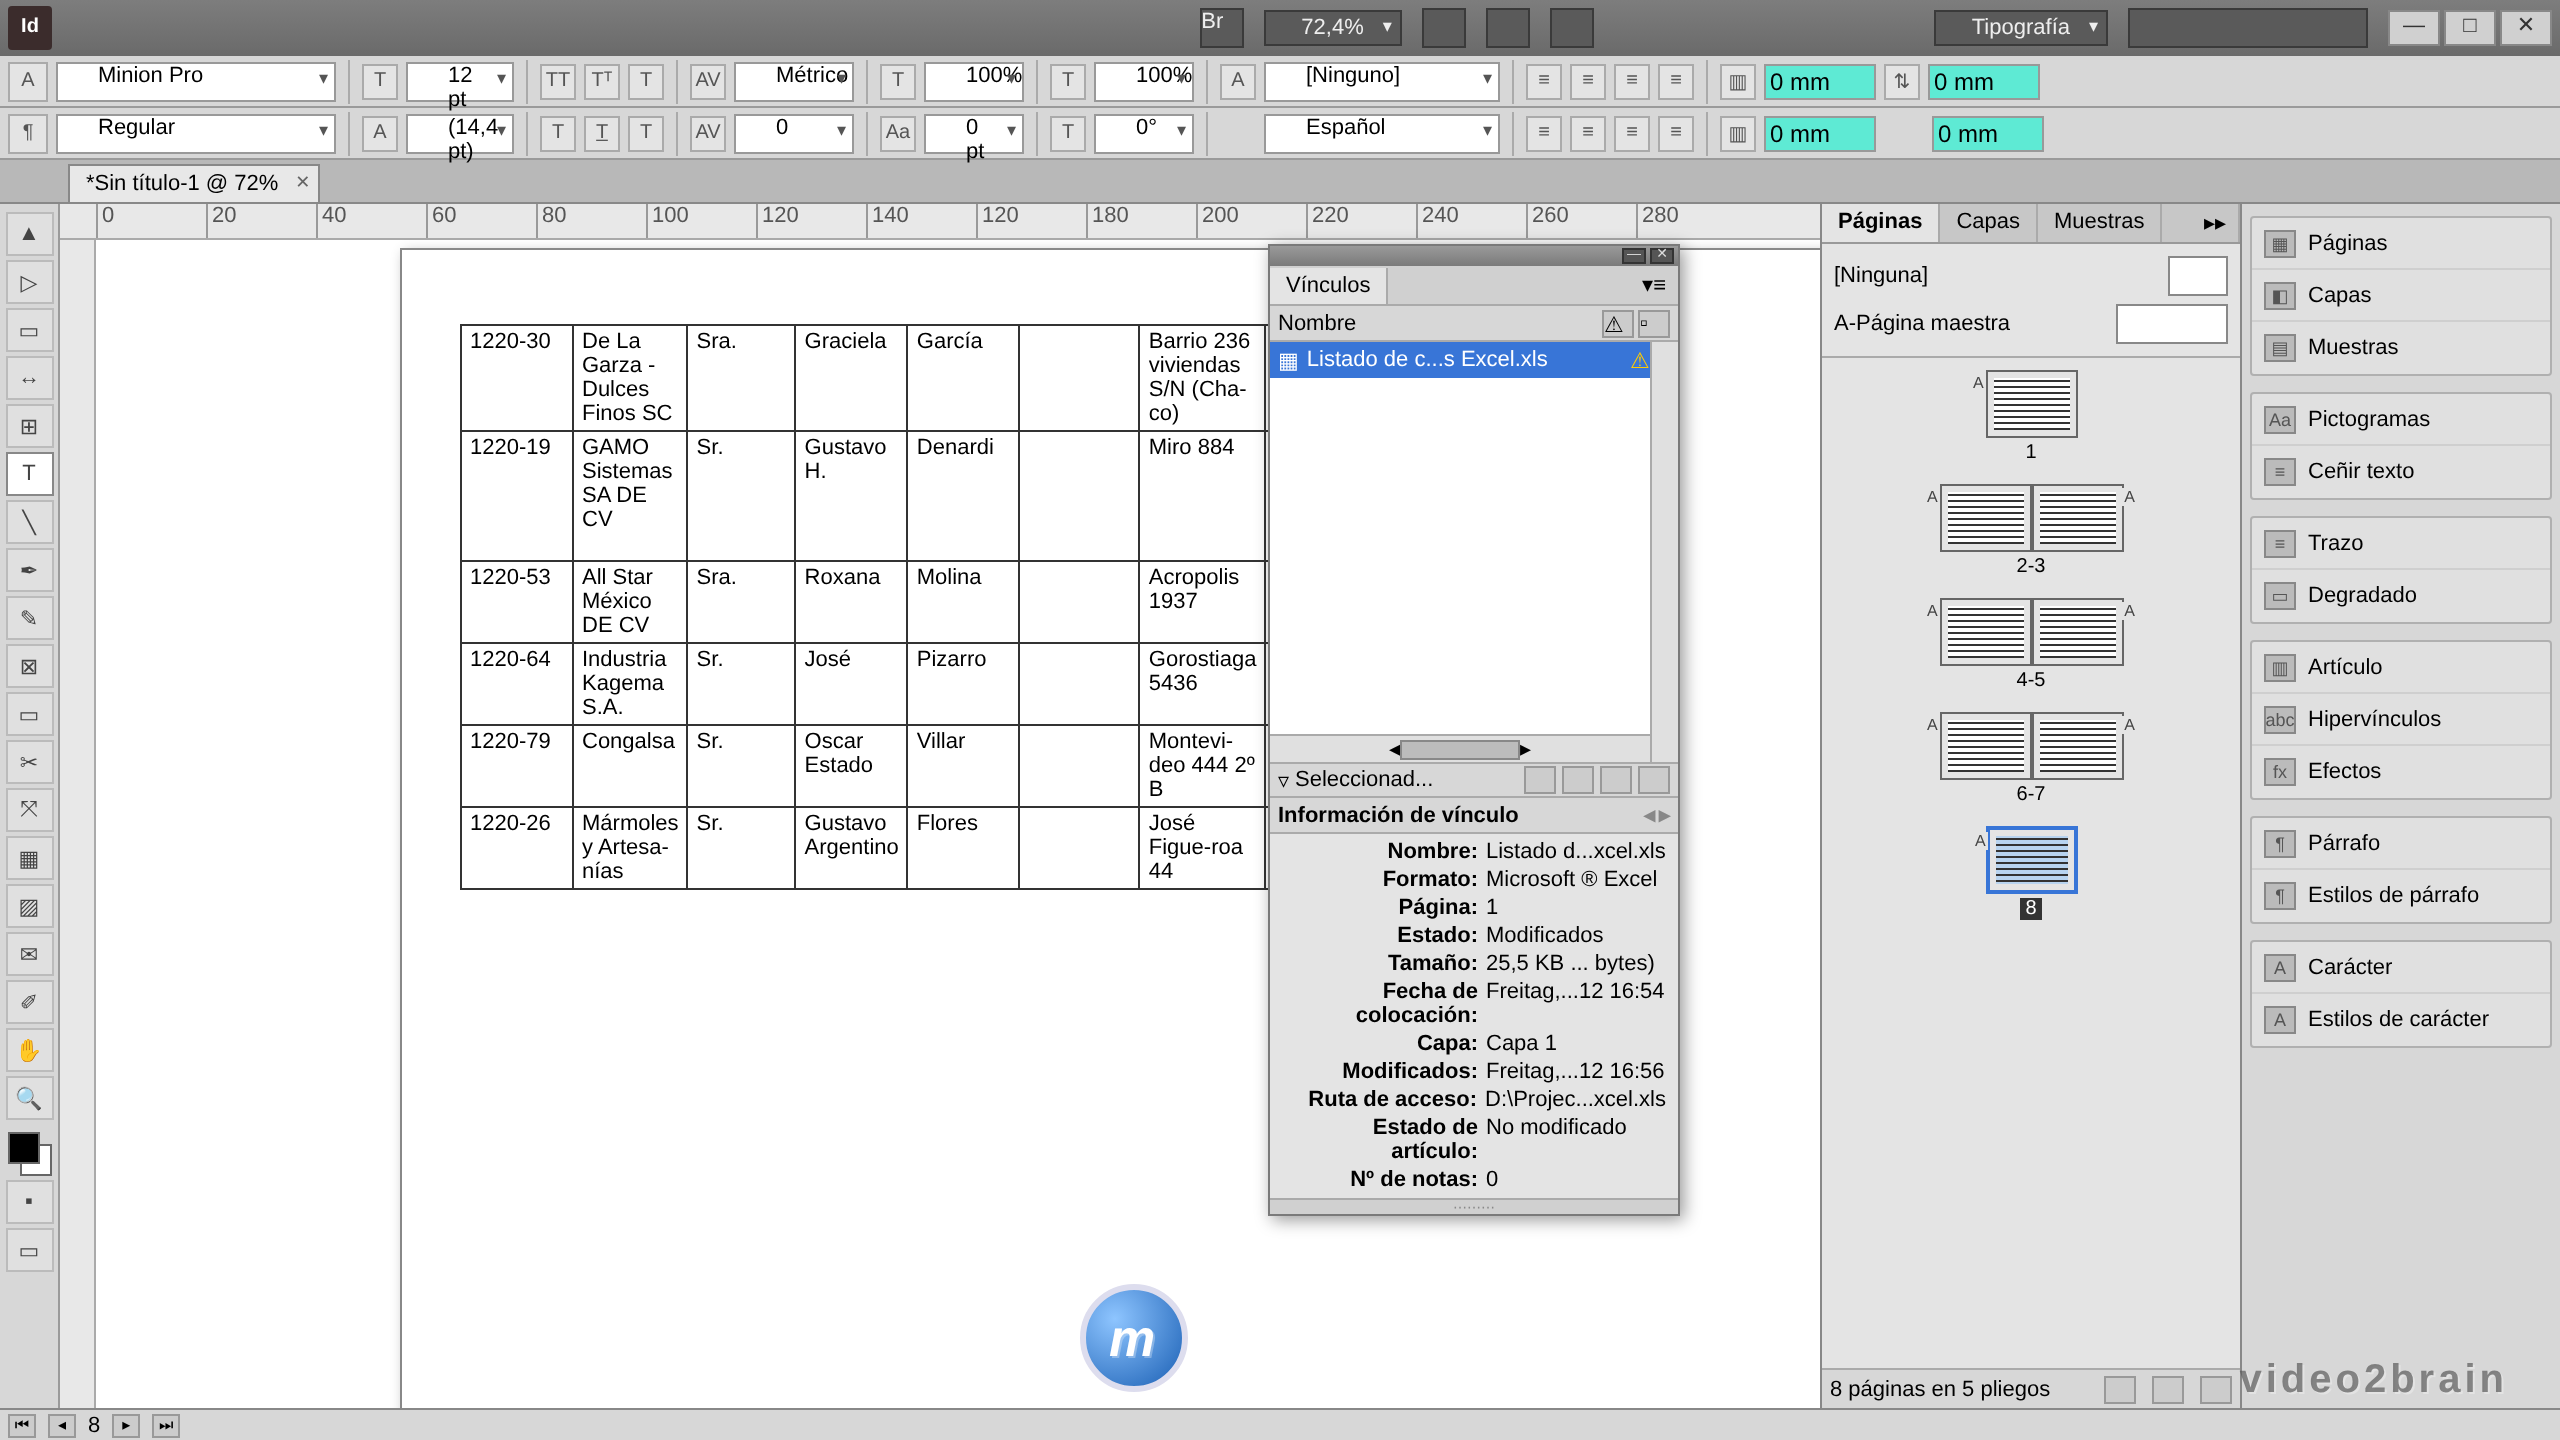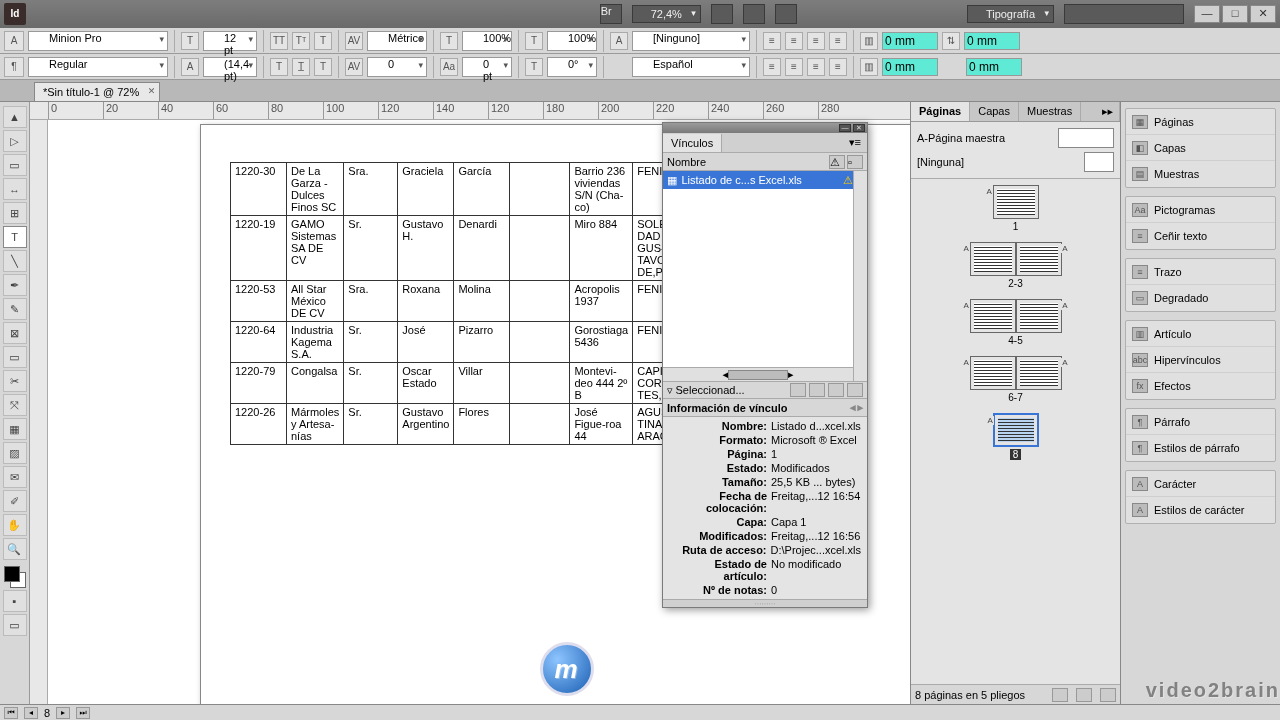--- a/index.html
+++ b/index.html
@@ -47,21 +47,21 @@
 .ruler-v { position: absolute; left: 0; top: 18px; bottom: 0; width: 18px; background: #e8e8e8; border-right: 1px solid #aaa; }
 .page { position: absolute; left: 170px; top: 22px; width: 770px; height: 760px; background: #fff; border: 1px solid #888; box-shadow: 2px 2px 6px rgba(0,0,0,0.3); }
 
 .tbl { position: absolute; left: 200px; top: 60px; border-collapse: collapse; font-family: 'Times New Roman', serif; font-size: 12px; }
 .tbl td { border: 1px solid #333; padding: 2px 4px; vertical-align: top; height: auto; }
 .tbl td.c0 { width: 56px; } .tbl td.c1 { width: 56px; } .tbl td.c2 { width: 54px; }
 .tbl td.c3 { width: 56px; } .tbl td.c4 { width: 56px; } .tbl td.c5 { width: 60px; }
 .tbl td.c6 { width: 56px; } .tbl td.c7 { width: 52px; }
 
 
-.linkpanel { position: absolute; left: 662px; top: 122px; width: 206px; background: #e4e4e4; border: 1px solid #7a7a7a; box-shadow: 2px 2px 8px rgba(0,0,0,0.4); }
+.linkpanel { position: absolute; left: 634px; top: 122px; width: 206px; background: #e4e4e4; border: 1px solid #7a7a7a; box-shadow: 2px 2px 8px rgba(0,0,0,0.4); }
 .linkpanel .titlebar { height: 10px; background: linear-gradient(#9a9a9a,#7a7a7a); display: flex; justify-content: flex-end; align-items: center; padding: 0 2px; gap: 2px; }
 .linkpanel .titlebar div { width: 12px; height: 8px; background: #555; border: 1px solid #333; font-size: 7px; line-height: 6px; text-align: center; color: #ddd; }
 .linkpanel .tabrow { height: 20px; background: #d0d0d0; display: flex; align-items: center; border-bottom: 1px solid #aaa; }
 .linkpanel .tabrow .tab { padding: 3px 8px; background: #e4e4e4; border-right: 1px solid #aaa; }
 .linkpanel .hdr { height: 18px; background: #d7d7d7; border-bottom: 1px solid #aaa; display: flex; align-items: center; padding: 0 4px; font-size: 10px; }
 .linkpanel .hdr .sp { margin-left: auto; display: flex; gap: 2px; }
 .linkpanel .hdr .sp div { width: 16px; height: 14px; background: #ccc; border: 1px solid #999; }
 .linkpanel .list { height: 210px; background: #fff; position: relative; overflow: hidden; }
 .linkpanel .list .row { height: 18px; background: #3875d7; color: #fff; display: flex; align-items: center; padding: 0 4px; gap: 4px; font-size: 10px; }
 .linkpanel .list .row .warn { color: #ffcc00; }
@@ -109,21 +109,21 @@
 
 
 .status { position: absolute; left: 0; right: 0; bottom: 0; height: 16px; background: #d7d7d7; border-top: 1px solid #888; display: flex; align-items: center; padding: 0 4px; font-size: 10px; gap: 6px; }
 .status .navbtn { width: 14px; height: 12px; background: #ccc; border: 1px solid #999; text-align: center; line-height: 10px; font-size: 8px; }
 .status .err { color: #c00; margin-top: 24px; }
 .status .err::before { content: "●"; margin-right: 3px; }
 
 
 .wm { position: absolute; bottom: 24px; font-size: 40px; font-weight: bold; color: rgba(80,80,80,0.55); font-family: Arial; letter-spacing: 2px; text-shadow: 1px 1px 0 rgba(255,255,255,0.3); }
 .wm.l { left: 540px; display: flex; align-items: center; gap: 8px; }
-.wm.r { right: 0; font-size: 20px; bottom: 18px; color: rgba(90,90,90,0.7); }
+.wm.r { right: 26px; font-size: 20px; bottom: 18px; color: rgba(90,90,90,0.7); }
 .wm .ball { width: 54px; height: 54px; border-radius: 50%; background: radial-gradient(circle at 30% 30%, #8ec5ff, #1a5fb4); border: 3px solid #dde; display: inline-flex; align-items: center; justify-content: center; color: #fff; font-size: 26px; font-style: italic; }
 .wm .sub { display: block; font-size: 13px; letter-spacing: 6px; margin-top: -6px; }
 </style>
 </head>
 <body>
 
 <div class="winbar">
   <div class="logo">Id</div>
   <div class="right">
     <div class="iconbtn">Br</div>
@@ -335,26 +335,26 @@
 
   <div class="rdock">
     <div class="tabs">
       <span class="act">Páginas</span>
       <span>Capas</span>
       <span>Muestras</span>
       <span class="exp">▸▸</span>
     </div>
     <div class="masters">
       <div class="mrow">
+          <span>[Ninguna]</span>
+          <div class="thumb"></div>
+        </div>
+      <div class="mrow">
           <span>A-Página maestra</span>
           <div class="thumb dbl"></div>
-        </div>
-      <div class="mrow">
-          <span>[Ninguna]</span>
-          <div class="thumb"></div>
         </div>
     </div>
     <div class="pglist" id="pglist">
         <div class="sprd">
           <div class="pgs">
             <div class="pg">
               <div class="letter l">A</div>
             </div>
           </div>
           <div class="lbl">1</div>

